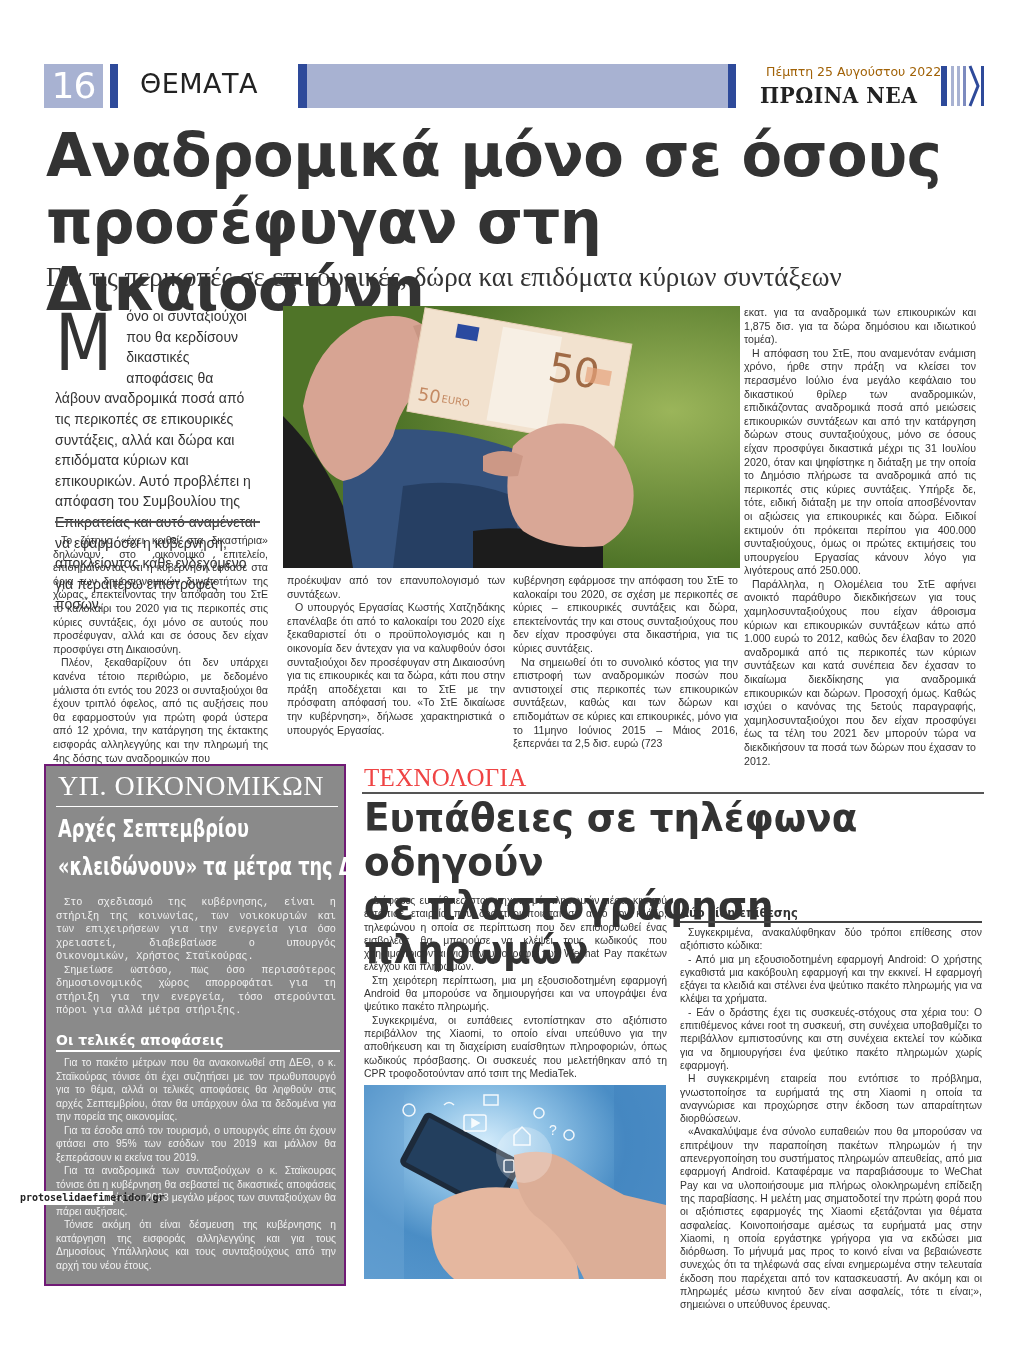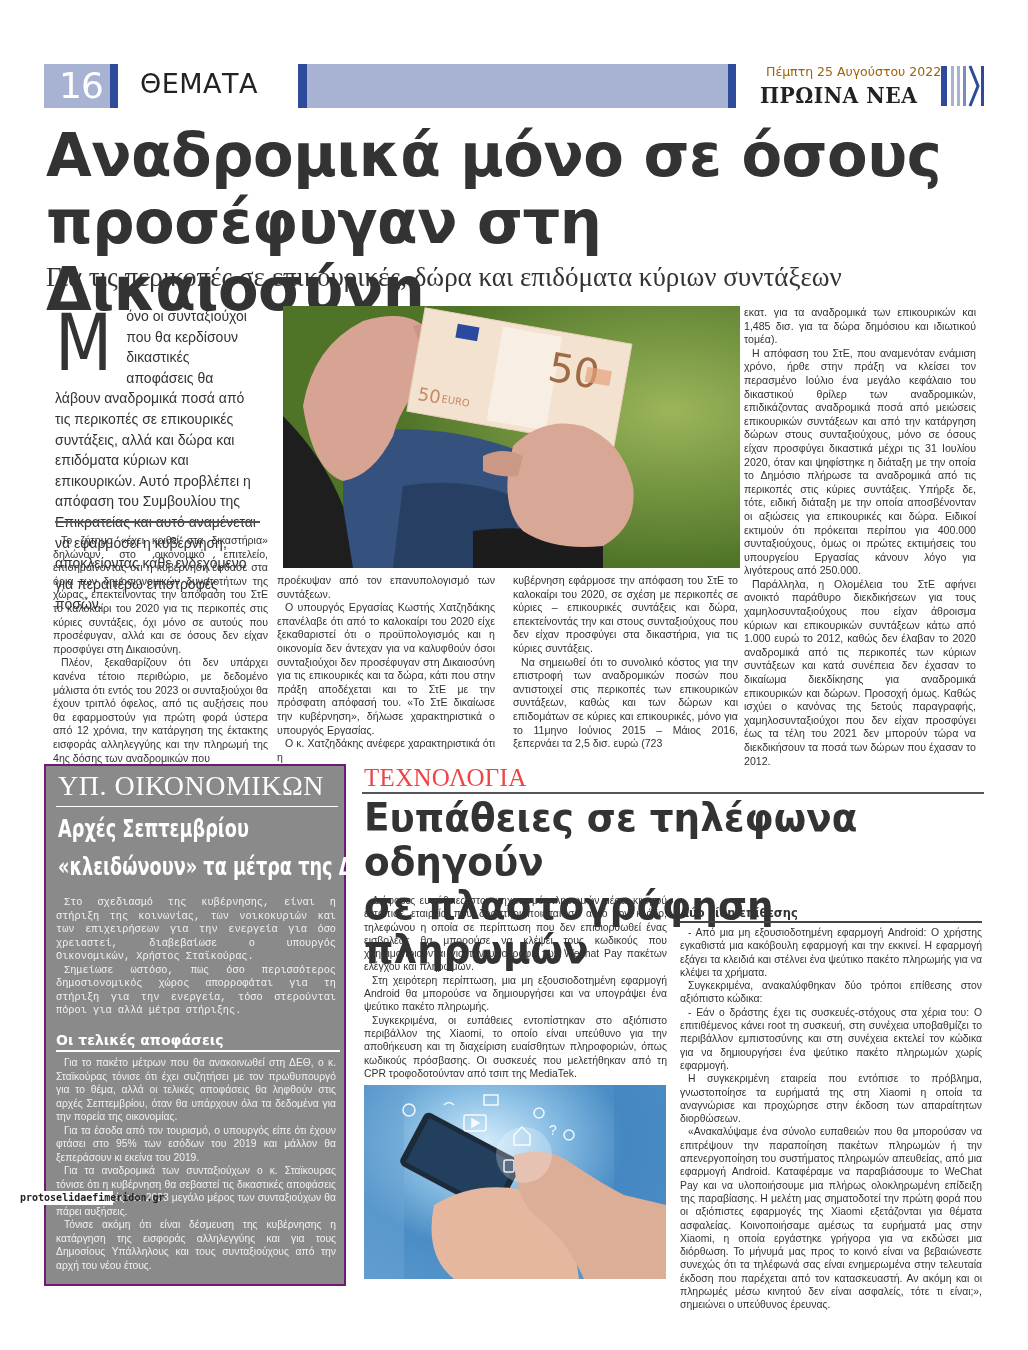--- a/index.html
+++ b/index.html
@@ -1,21 +1,21 @@
 <!DOCTYPE html>
 <html><head>
 <meta charset="utf-8">
 <style>
   * { box-sizing: border-box; margin: 0; padding: 0; }
   html, body { width: 1028px; height: 1350px; background: #ffffff; overflow: hidden; }
   body { position: relative; font-family: "Liberation Sans", sans-serif; color: #2b2b2b; }
 
   
   .hdr { position: absolute; top: 64px; left: 44px; width: 940px; height: 44px; }
-  .pg-num { position: absolute; left: 0; top: 0; width: 74px; height: 44px; background: #a8b2d2; color: #fff;
+  .pg-num { position: absolute; left: 0; top: 0; width: 59px; height: 44px; background: #a8b2d2; color: #fff;
             font-family: "DejaVu Sans", sans-serif; font-size: 36px; line-height: 44px; text-align: center; letter-spacing: -1px; }
   .pg-num-bar { position: absolute; left: 66px; top: 0; width: 8px; height: 44px; background: #2e4a9a; }
   .section { position: absolute; left: 96px; top: 4px; font-family: "DejaVu Sans", sans-serif; font-size: 27px; color: #222; letter-spacing: 0.5px; }
   .hdr-bar-l { position: absolute; left: 254px; top: 0; width: 9px; height: 44px; background: #2e4a9a; }
   .hdr-band { position: absolute; left: 263px; top: 0; width: 421px; height: 44px; background: #a8b2d2; }
   .hdr-bar-r { position: absolute; left: 684px; top: 0; width: 8px; height: 44px; background: #2e4a9a; }
   .date { position: absolute; left: 722px; top: 0; font-family: "DejaVu Sans", sans-serif; font-size: 12.5px; color: #a16207; }
   .brand { position: absolute; left: 716px; top: 18px; font-family: "DejaVu Serif", serif; font-weight: bold; font-size: 22px; color: #222; letter-spacing: 0.5px; transform: scaleX(0.92); transform-origin: left; }
   .logo { position: absolute; left: 897px; top: 0; width: 44px; height: 44px; }
 
@@ -119,31 +119,30 @@
 
     <path d="M230 140 Q260 110 300 120 Q340 135 350 180 Q355 220 320 240 Q270 245 240 225 Q215 200 230 140 Z" fill="#d9a796"></path>
     <path d="M200 150 Q220 140 240 150 L235 170 Q215 172 200 165 Z" fill="#cc9886"></path>
   </svg>
 </div>
 
 <div class="col" style="left:53px; top:534px; width:215px;">
   <p>Το ζήτημα «έχει κριθεί στα δικαστήρια» δηλώνουν στο οικονομικό επιτελείο, επισημαίνοντας ότι η κυβέρνηση έφθασε στα όρια των δημοσιονομικών δυνατοτήτων της χώρας, επεκτείνοντας την απόφαση του ΣτΕ το καλοκαίρι του 2020 για τις περικοπές στις κύριες συντάξεις, όχι μόνο σε αυτούς που προσέφυγαν, αλλά και σε όσους δεν είχαν προσφύγει στη Δικαιοσύνη.</p>
   <p>Πλέον, ξεκαθαρίζουν ότι δεν υπάρχει κανένα τέτοιο περιθώριο, με δεδομένο μάλιστα ότι εντός του 2023 οι συνταξιούχοι θα έχουν τριπλό όφελος, από τις αυξήσεις που θα εφαρμοστούν για πρώτη φορά ύστερα από 12 χρόνια, την κατάργηση της έκτακτης εισφοράς αλληλεγγύης και την πληρωμή της 4ης δόσης των αναδρομικών που</p>
 </div>
-<div class="col" style="left:277px; top:574px; width:218px;">
+<div class="col" style="left:287px; top:574px; width:218px;">
   <p class="noindent">προέκυψαν από τον επανυπολογισμό των συντάξεων.</p>
   <p>Ο υπουργός Εργασίας Κωστής Χατζηδάκης επανέλαβε ότι από το καλοκαίρι του 2020 είχε ξεκαθαριστεί ότι ο προϋπολογισμός και η οικονομία δεν άντεχαν για να καλυφθούν όσοι συνταξιούχοι δεν προσέφυγαν στη Δικαιοσύνη για τις επικουρικές και τα δώρα, κάτι που στην πράξη αποδέχεται και το ΣτΕ με την πρόσφατη απόφασή του. «Το ΣτΕ δικαίωσε την κυβέρνηση», δήλωσε χαρακτηριστικά ο υπουργός Εργασίας.</p>
-  <p>Ο κ. Χατζηδάκης ανέφερε χαρακτηριστικά ότι η</p>
 </div>
 <div class="col" style="left:513px; top:574px; width:225px;">
   <p class="noindent">κυβέρνηση εφάρμοσε την απόφαση του ΣτΕ το καλοκαίρι του 2020, σε σχέση με περικοπές σε κύριες – επικουρικές συντάξεις και δώρα, επεκτείνοντάς την και στους συνταξιούχους που δεν είχαν προσφύγει στα δικαστήρια, για τις κύριες συντάξεις.</p>
   <p>Να σημειωθεί ότι το συνολικό κόστος για την επιστροφή των αναδρομικών ποσών που αντιστοιχεί στις περικοπές των επικουρικών συντάξεων, καθώς και των δώρων και επιδομάτων σε κύριες και επικουρικές, μόνο για το 11μηνο Ιούνιος 2015 – Μάιος 2016, ξεπερνάει τα 2,5 δισ. ευρώ (723</p>
 </div>
 <div class="col" style="left:744px; top:306px; width:232px;">
-  <p class="noindent">εκατ. για τα αναδρομικά των επικουρικών και 1,485 δισ. για τα δώρα δημόσιου και ιδιωτικού τομέα).</p>
+  <p class="noindent">εκατ. για τα αναδρομικά των επικουρικών και 1,875 δισ. για τα δώρα δημόσιου και ιδιωτικού τομέα).</p>
   <p>Η απόφαση του ΣτΕ, που αναμενόταν ενάμιση χρόνο, ήρθε στην πράξη να κλείσει τον περασμένο Ιούλιο ένα μεγάλο κεφάλαιο του δικαστικού θρίλερ των αναδρομικών, επιδικάζοντας αναδρομικά ποσά από μειώσεις επικουρικών συντάξεων και από την κατάργηση δώρων στους συνταξιούχους, μόνο σε όσους είχαν προσφύγει δικαστικά μέχρι τις 31 Ιουλίου 2020, όταν και ψηφίστηκε η διάταξη με την οποία το Δημόσιο πλήρωσε τα αναδρομικά από τις περικοπές στις κύριες συντάξεις. Υπήρξε δε, τότε, ειδική διάταξη με την οποία αποσβένονταν οι αξιώσεις για επικουρικές και δώρα. Ειδικοί εκτιμούν ότι πρόκειται περίπου για 400.000 συνταξιούχους, όμως οι πρώτες εκτιμήσεις του υπουργείου Εργασίας κάνουν λόγο για λιγότερους από 250.000.</p>
   <p>Παράλληλα, η Ολομέλεια του ΣτΕ αφήνει ανοικτό παράθυρο διεκδικήσεων για τους χαμηλοσυνταξιούχους που είχαν άθροισμα κύριων και επικουρικών συντάξεων κάτω από 1.000 ευρώ το 2012, καθώς δεν έλαβαν το 2020 αναδρομικά από τις περικοπές των κύριων συντάξεων και κατά συνέπεια δεν έχασαν το δικαίωμα διεκδίκησης για αναδρομικά επικουρικών και δώρων. Προσοχή όμως. Καθώς ισχύει ο κανόνας της 5ετούς παραγραφής, χαμηλοσυνταξιούχοι που δεν είχαν προσφύγει έως τα τέλη του 2021 δεν μπορούν τώρα να διεκδικήσουν τα ποσά των δώρων που έχασαν το 2012.</p>
 </div>
 
 <div class="sidebar">
   <div class="sb-kicker">ΥΠ. ΟΙΚΟΝΟΜΙΚΩΝ</div>
   <div class="sb-kicker-rule"></div>
   <div class="sb-title">
     <div>Αρχές Σεπτεμβρίου</div>
     <div>«κλειδώνουν» τα μέτρα της ΔΕΘ</div>
@@ -199,18 +198,18 @@
     </g>
 
     <path d="M70 120 Q110 95 160 105 Q200 120 210 160 L215 194 L90 194 Q60 170 70 120 Z" fill="#e5b79f"></path>
     <path d="M150 70 Q185 60 210 80 Q240 100 260 110 L302 120 L302 194 L220 194 Q200 150 170 130 Q150 110 150 70 Z" fill="#dcae97"></path>
     <circle cx="160" cy="70" r="28" fill="#ffffff" opacity="0.25"></circle>
   </svg>
 </div>
 
 <div class="tech-sub">Δύο είδη επίθεσης</div>
 <div class="col" style="left:680px; top:926px; width:302px; font-size:10.4px; line-height:13.3px;">
+  <p>Συγκεκριμένα, ανακαλύφθηκαν δύο τρόποι επίθεσης στον αξιόπιστο κώδικα:</p>
   <p>- Από μια μη εξουσιοδοτημένη εφαρμογή Android: Ο χρήστης εγκαθιστά μια κακόβουλη εφαρμογή και την εκκινεί. Η εφαρμογή εξάγει τα κλειδιά και στέλνει ένα ψεύτικο πακέτο πληρωμής για να κλέψει τα χρήματα.</p>
-  <p>Συγκεκριμένα, ανακαλύφθηκαν δύο τρόποι επίθεσης στον αξιόπιστο κώδικα:</p>
   <p>- Εάν ο δράστης έχει τις συσκευές-στόχους στα χέρια του: Ο επιτιθέμενος κάνει root τη συσκευή, στη συνέχεια υποβαθμίζει το περιβάλλον εμπιστοσύνης και στη συνέχεια εκτελεί τον κώδικα για να δημιουργήσει ένα ψεύτικο πακέτο πληρωμών χωρίς εφαρμογή.</p>
   <p>Η συγκεκριμένη εταιρεία που εντόπισε το πρόβλημα, γνωστοποίησε τα ευρήματά της στη Xiaomi η οποία τα αναγνώρισε και προχώρησε στην έκδοση των απαραίτητων διορθώσεων.</p>
   <p>«Ανακαλύψαμε ένα σύνολο ευπαθειών που θα μπορούσαν να επιτρέψουν την παραποίηση πακέτων πληρωμών ή την απενεργοποίηση του συστήματος πληρωμών απευθείας, από μια εφαρμογή Android. Καταφέραμε να παραβιάσουμε το WeChat Pay και να υλοποιήσουμε μια πλήρως ολοκληρωμένη επίδειξη της παραβίασης. Η μελέτη μας σηματοδοτεί την πρώτη φορά που οι αξιόπιστες εφαρμογές της Xiaomi εξετάζονται για θέματα ασφαλείας. Κοινοποιήσαμε αμέσως τα ευρήματά μας στην Xiaomi, η οποία εργάστηκε γρήγορα για να εκδώσει μια διόρθωση. Το μήνυμά μας προς το κοινό είναι να βεβαιώνεστε συνεχώς ότι τα τηλέφωνά σας είναι ενημερωμένα στην τελευταία έκδοση που παρέχεται από τον κατασκευαστή. Αν ακόμη και οι πληρωμές μέσω κινητού δεν είναι ασφαλείς, τότε τι είναι;», σημειώνει ο υπεύθυνος έρευνας.</p>
 </div>
 
 </body></html>

